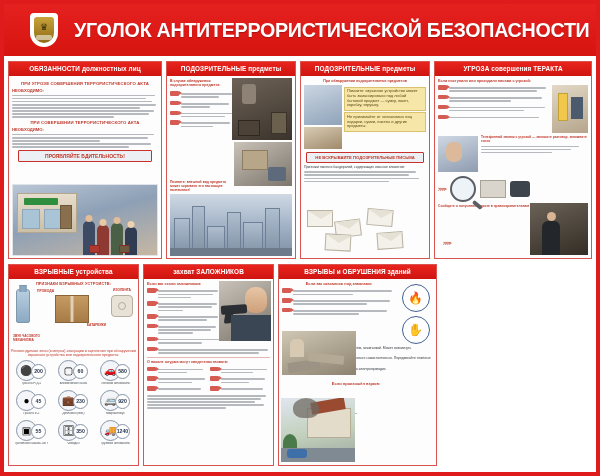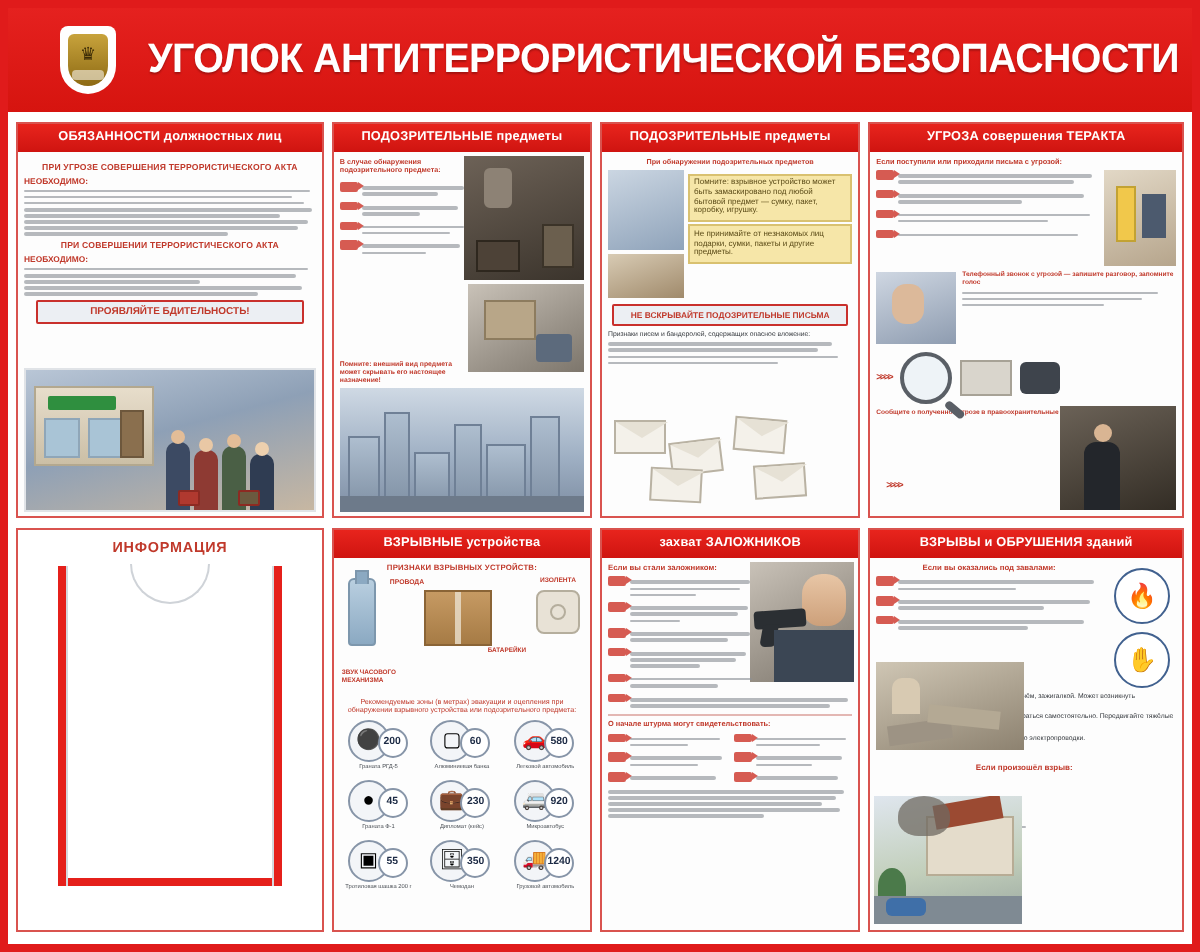--- a/index.html
+++ b/index.html
@@ -664,32 +664,20 @@
             <span style="position:absolute;left:12px;bottom:0;width:18px;height:34px;background:#23262b;border-radius:6px 6px 0 0;"></span>
             <span style="position:absolute;left:17px;bottom:34px;width:9px;height:9px;border-radius:50%;background:#d9b593;"></span>
           </div>
           <span class="chev" style="position:absolute;left:8px;bottom:12px;">&gt;&gt;&gt;&gt;</span>
         </div>
       </div>
     </div>
 
     <div class="row row-bottom">
 
-      <div class="info-panel">
-        <div class="info-title">ИНФОРМАЦИЯ</div>
-        <div class="pocket-wrap">
-          <div class="pocket"></div>
-          <div class="pocket-top"></div>
-          <div class="pocket-edge-l"></div>
-          <div class="pocket-edge-r"></div>
-          <div class="pocket-rim-l"></div>
-          <div class="pocket-rim-r"></div>
-          <div class="pocket-notch"></div>
-        </div>
-      </div>
 
       <div class="panel p-w2">
         <div class="panel-head">ВЗРЫВНЫЕ устройства</div>
         <div class="panel-body" style="padding:2px;">
           <div class="subhead" style="font-size:3.9px;margin:1px 0 2px;">ПРИЗНАКИ ВЗРЫВНЫХ УСТРОЙСТВ:</div>
           <div style="display:flex;align-items:flex-start;gap:2px;height:52px;">
             <div style="display:flex;flex-direction:column;align-items:center;width:24px;">
               <span class="bottle"></span>
             </div>
             <div style="flex:1;position:relative;display:flex;flex-direction:column;align-items:center;">

